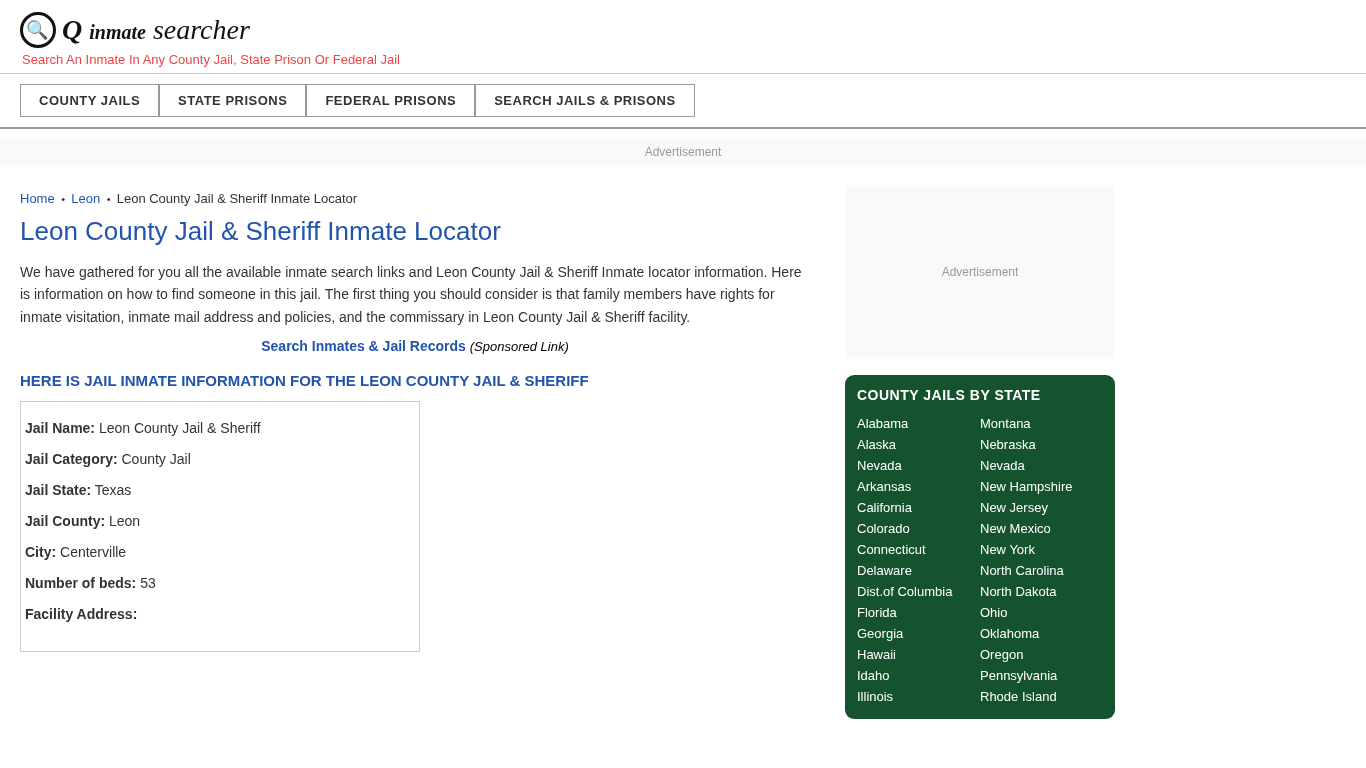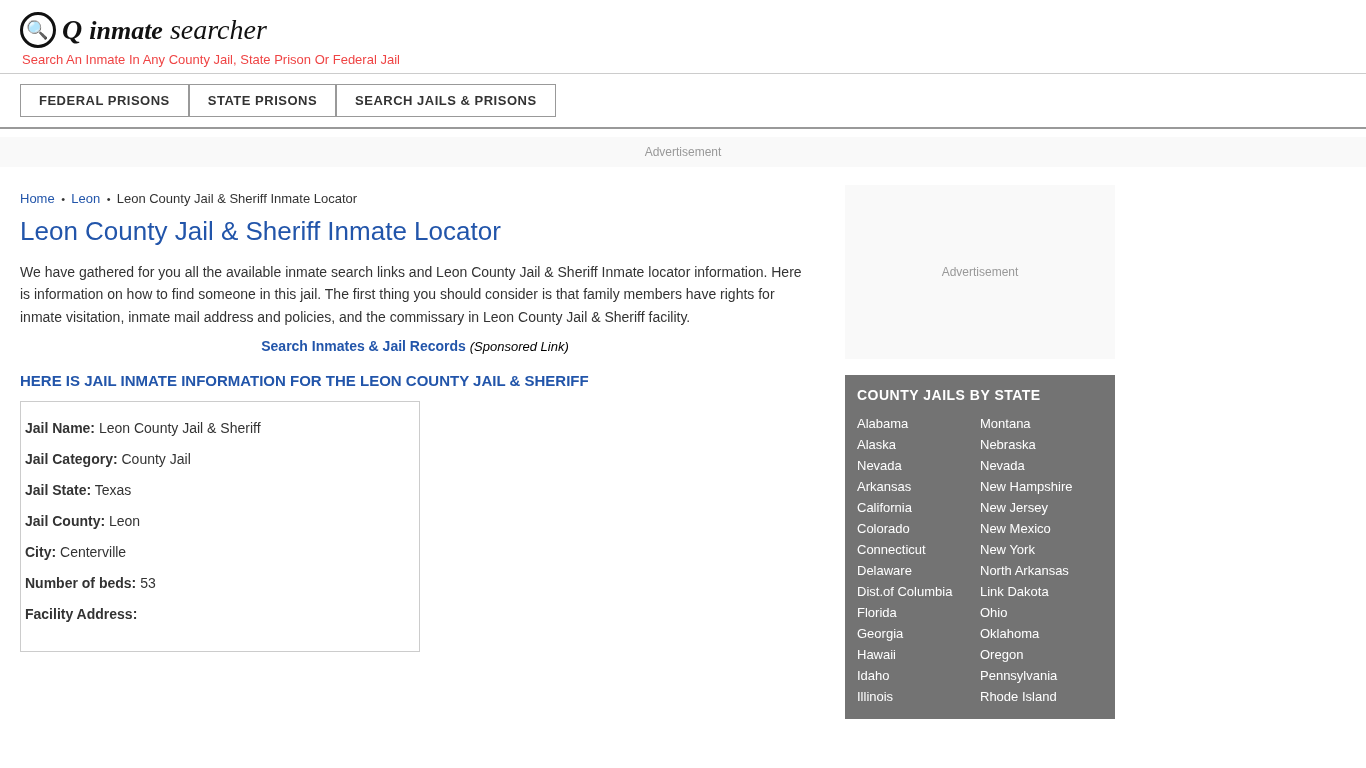--- a/index.html
+++ b/index.html
@@ -45,43 +45,44 @@
     
     .info-heading { color: #2255aa; font-weight: bold; font-size: 15px; margin: 18px 0 12px 0; text-transform: uppercase; }
 
     
     .jail-card { border: 1px solid #ccc; padding: 16px 4px; max-width: 400px; background: #fff; margin-bottom: 10px; }
     .jail-card .field { margin-bottom: 10px; font-size: 14px; line-height: 1.5; }
     .jail-card .field .label { font-weight: bold; }
 
     
     .sidebar-ad { text-align: center; font-size: 12px; color: #999; background: #f9f9f9; padding: 80px 8px; margin-bottom: 16px; }
-    .county-by-state { background: #737373; padding: 12px; }
+    .county-by-state { background: #14532d; padding: 12px; border-radius: 9px; }
     .county-by-state h3 { color: #fff; font-size: 14px; font-weight: bold; text-transform: uppercase; margin-bottom: 10px; letter-spacing: 0.5px; }
     .state-columns { display: flex; gap: 0; }
     .state-col { flex: 1; }
     .state-col a { display: block; color: #fff; text-decoration: none; font-size: 13px; padding: 3px 0; }
   </style>
 </head>
 <body>
 
 <div id="header">
   <div class="logo-area">
     <div class="logo-icon">🔍</div>
     <div class="logo-text">
-      <span style="font-style:italic; font-family: Georgia, serif; font-size:28px; font-weight:bold;">Q </span><span style="font-style:italic; font-family: Georgia, serif; font-size:26px; font-weight:bold; color:#111;margin-top:32px;">inmate</span><span style="font-style:italic; font-family: Georgia, serif; font-size:28px; font-weight:normal; color:#111;"> searcher</span>
+      <span style="font-style:italic; font-family: Georgia, serif; font-size:28px; font-weight:bold;">Q </span><span style="font-style:italic; font-family: Georgia, serif; font-size:20px; font-weight:bold; color:#111;margin-top:32px;">inmate</span><span style="font-style:italic; font-family: Georgia, serif; font-size:28px; font-weight:normal; color:#111;"> searcher</span>
     </div>
   </div>
   <div class="tagline">Search An Inmate In Any County Jail, State Prison Or Federal Jail</div>
 </div>
 
 <div id="nav">
   <div class="nav-buttons">
+    <button class="nav-btn">COUNTY JAILS</button>
+    <button class="nav-btn">STATE PRISONS</button>
     <button class="nav-btn">FEDERAL PRISONS</button>
-    <button class="nav-btn">STATE PRISONS</button>
     <button class="nav-btn">SEARCH JAILS &amp; PRISONS</button>
   </div>
 </div>
 
 <div class="ad-banner">Advertisement</div>
 
 <div id="main">
 
   <div id="content">
 
@@ -159,22 +160,22 @@
           <a href="#">Illinois</a>
         </div>
         <div class="state-col">
           <a href="#">Montana</a>
           <a href="#">Nebraska</a>
           <a href="#">Nevada</a>
           <a href="#">New Hampshire</a>
           <a href="#">New Jersey</a>
           <a href="#">New Mexico</a>
           <a href="#">New York</a>
-          <a href="#">North Arkansas</a>
-          <a href="#">Link Dakota</a>
+          <a href="#">North Carolina</a>
+          <a href="#">North Dakota</a>
           <a href="#">Ohio</a>
           <a href="#">Oklahoma</a>
           <a href="#">Oregon</a>
           <a href="#">Pennsylvania</a>
           <a href="#">Rhode Island</a>
         </div>
       </div>
     </div>
 
   </div>

